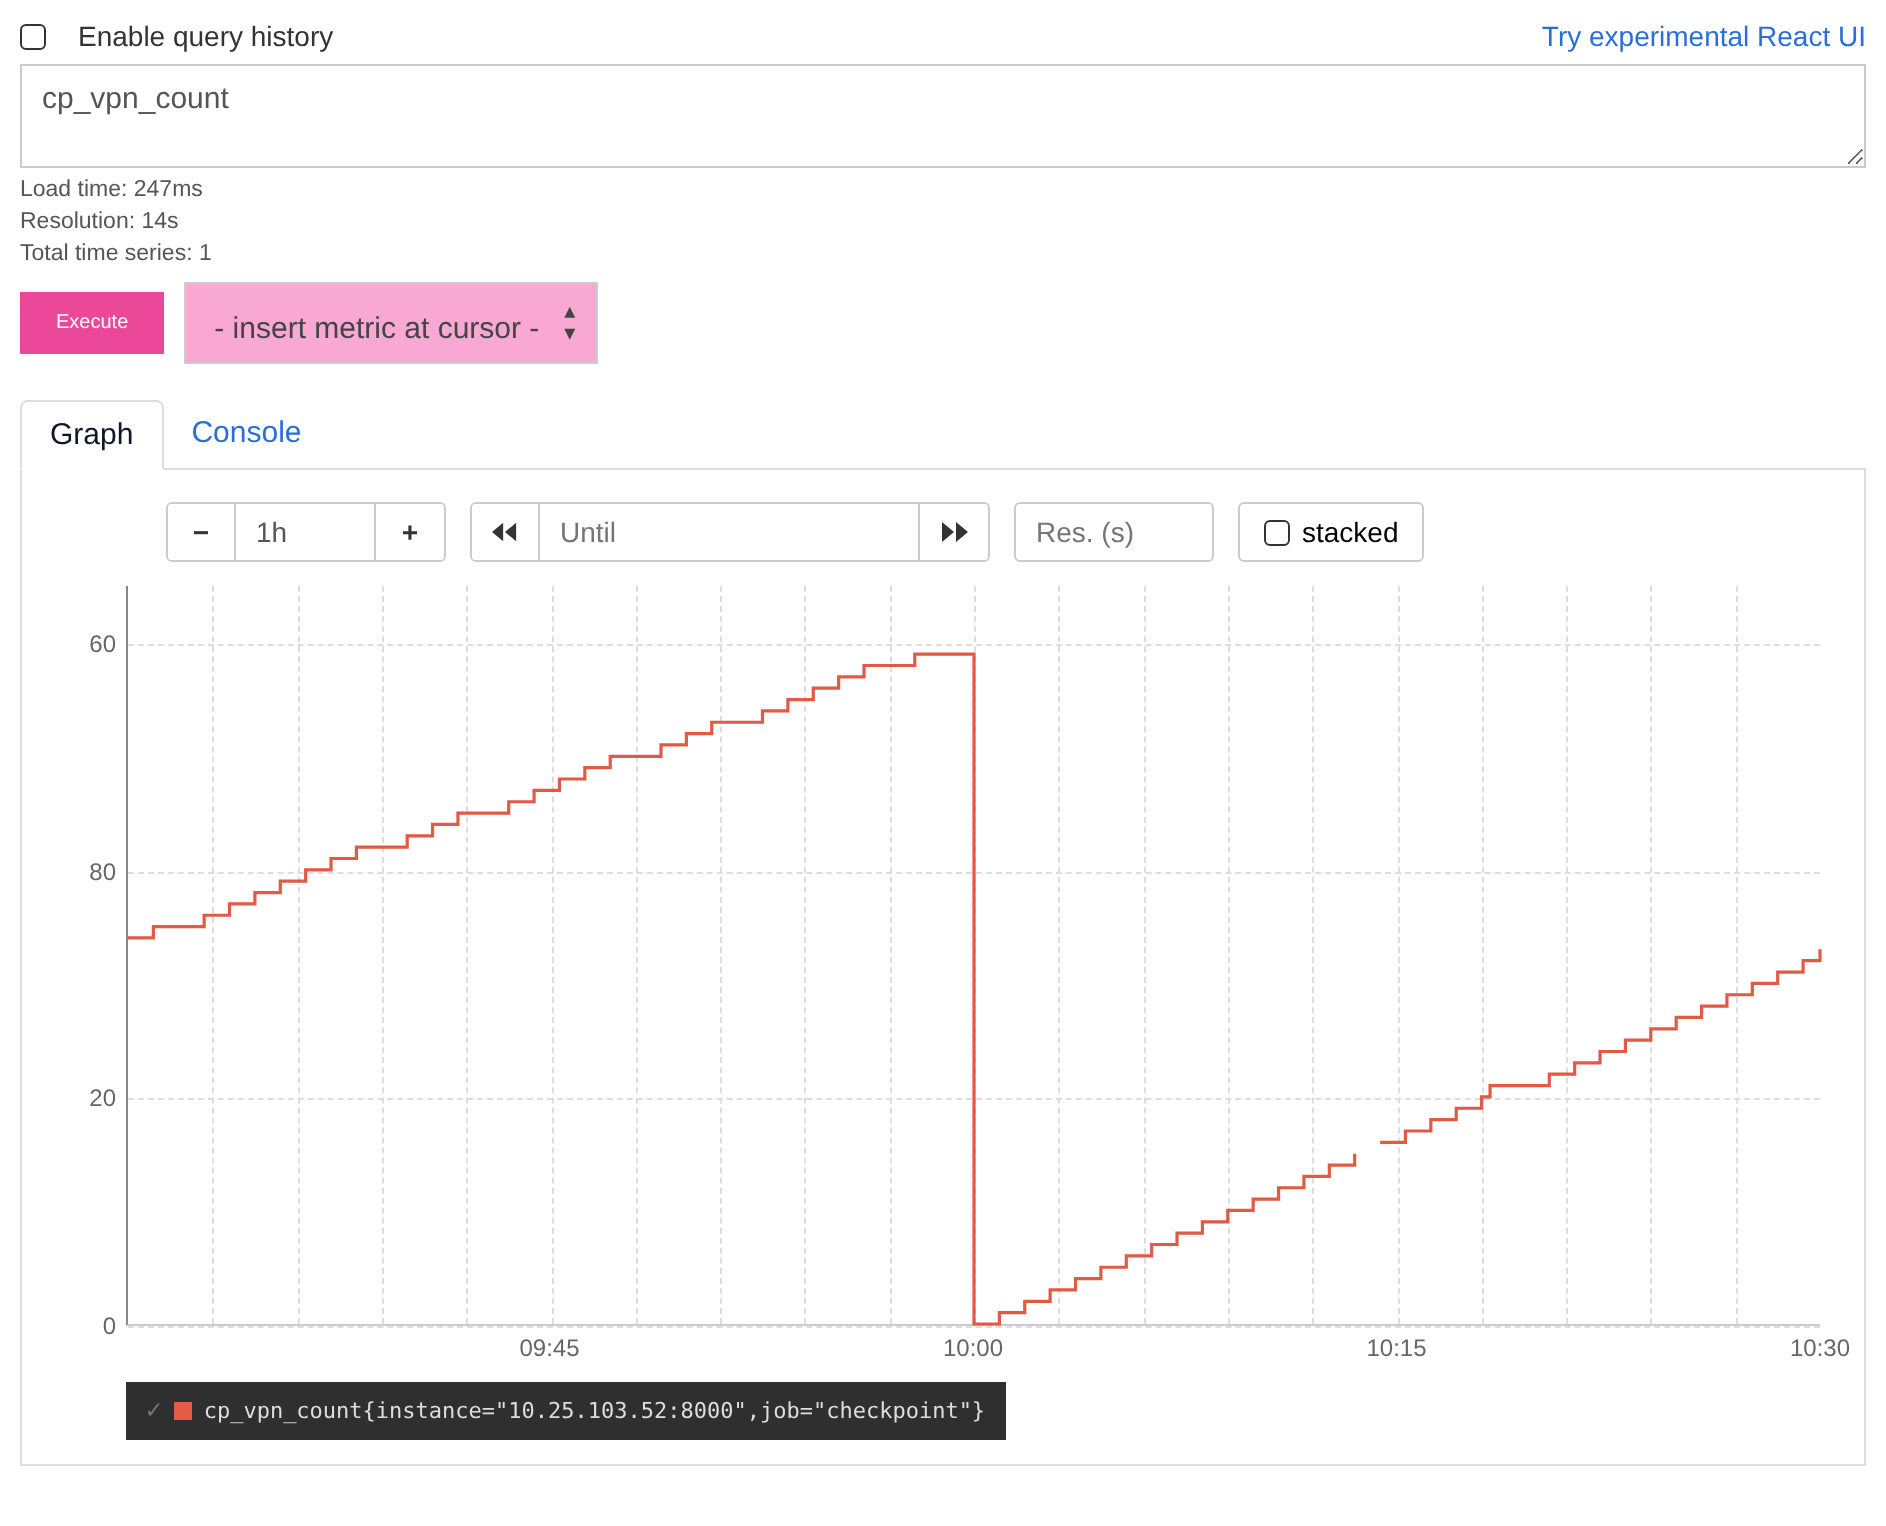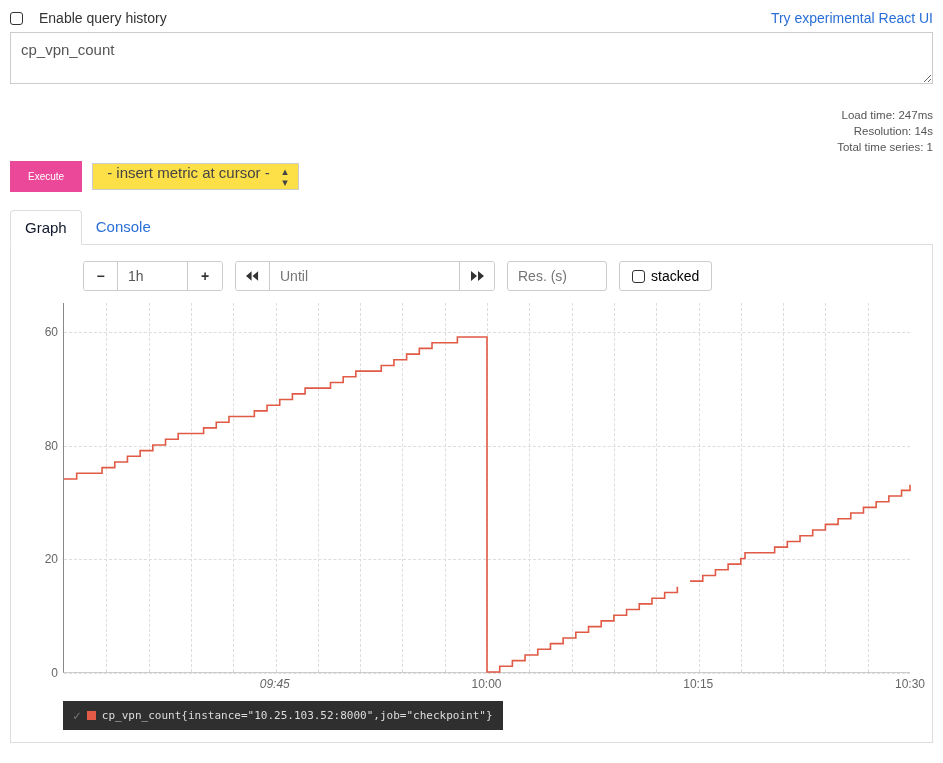--- a/index.html
+++ b/index.html
@@ -38,44 +38,43 @@
     width: 100%;
     border: 1px solid #ccc;
     padding: 8px 10px;
     font-size: 15px;
     color: #555;
     resize: vertical;
     min-height: 36px;
     font-family: inherit;
   }
   .meta {
-    text-align: right;
     font-size: 11.5px;
     color: #555;
-    margin-top: 20px;
+    margin-top: 0;
     line-height: 1.4;
   }
   .exec-row {
     display: flex;
     gap: 10px;
     align-items: center;
     margin-top: 6px;
   }
   .btn-exec {
     background: #ec4899;
     color: #fff;
     border: none;
     padding: 10px 18px;
     font-size: 10px;
     cursor: pointer;
   }
   .metric-select {
     border: 1px solid #ccc;
-    background: #fde047;
-    padding: 0 28px 8px 14px;
+    background: #f9a8d4;
+    padding: 14px 28px 8px 14px;
     font-size: 15px;
     color: #444;
     position: relative;
     cursor: pointer;
   }
   .metric-select .caret {
     position: absolute;
     right: 10px; top: 50%;
     transform: translateY(-50%);
     font-size: 11px;
@@ -315,21 +314,21 @@
         <div class="vgrid" style="left: 80%;"></div>
         <div class="vgrid" style="left: 85%;"></div>
         <div class="vgrid" style="left: 90%;"></div>
         <div class="vgrid" style="left: 95%;"></div>
         <svg class="series" viewBox="0 0 846 370" preserveAspectRatio="none">
           <path d="M0 176.46153846153845 L12.69 176.46153846153845 L12.69 170.76923076923077 L25.38 170.76923076923077 L25.38 170.76923076923077 L38.07 170.76923076923077 L38.07 165.07692307692307 L50.76 165.07692307692307 L50.76 159.3846153846154 L63.449999999999996 159.3846153846154 L63.449999999999996 153.69230769230768 L76.14 153.69230769230768 L76.14 148 L88.83 148 L88.83 142.3076923076923 L101.52 142.3076923076923 L101.52 136.6153846153846 L114.21000000000001 136.6153846153846 L114.21000000000001 130.9230769230769 L126.89999999999999 130.9230769230769 L126.89999999999999 130.9230769230769 L139.59 130.9230769230769 L139.59 125.23076923076923 L152.28 125.23076923076923 L152.28 119.53846153846152 L164.97 119.53846153846152 L164.97 113.84615384615387 L177.66 113.84615384615387 L177.66 113.84615384615387 L190.35 113.84615384615387 L190.35 108.15384615384613 L203.04 108.15384615384613 L203.04 102.46153846153845 L215.73 102.46153846153845 L215.73 96.76923076923077 L228.42000000000002 96.76923076923077 L228.42000000000002 91.0769230769231 L241.10999999999999 91.0769230769231 L241.10999999999999 85.38461538461536 L253.79999999999998 85.38461538461536 L253.79999999999998 85.38461538461536 L266.49 85.38461538461536 L266.49 79.69230769230768 L279.18 79.69230769230768 L279.18 74 L291.87 74 L291.87 68.30769230769232 L304.56 68.30769230769232 L304.56 68.30769230769232 L317.25 68.30769230769232 L317.25 62.615384615384585 L329.94 62.615384615384585 L329.94 56.923076923076906 L342.63 56.923076923076906 L342.63 51.230769230769226 L355.32 51.230769230769226 L355.32 45.53846153846155 L368.01 45.53846153846155 L368.01 39.84615384615381 L380.7 39.84615384615381 L380.7 39.84615384615381 L393.39000000000004 39.84615384615381 L393.39000000000004 34.15384615384613 L406.08 34.15384615384613 L406.08 34.15384615384613 L418.77 34.15384615384613 L418.77 34.15384615384613 L423 34.15384615384613 L423 370 L435.69 370 L435.69 364.3076923076923 L448.38 364.3076923076923 L448.38 358.61538461538464 L461.07000000000005 358.61538461538464 L461.07000000000005 352.9230769230769 L473.76000000000005 352.9230769230769 L473.76000000000005 347.2307692307692 L486.45 347.2307692307692 L486.45 341.53846153846155 L499.14 341.53846153846155 L499.14 335.84615384615387 L511.83 335.84615384615387 L511.83 330.15384615384613 L524.52 330.15384615384613 L524.52 324.46153846153845 L537.21 324.46153846153845 L537.21 318.7692307692308 L549.9 318.7692307692308 L549.9 313.0769230769231 L562.59 313.0769230769231 L562.59 307.38461538461536 L575.2800000000001 307.38461538461536 L575.2800000000001 301.6923076923077 L587.9699999999999 301.6923076923077 L587.9699999999999 296 L600.66 296 L600.66 290.3076923076923 L613.35 290.3076923076923 L613.35 284.61538461538464" fill="none" stroke="#e05a45" stroke-width="1.6"></path>
           <path d="M626.04 278.9230769230769 L638.73 278.9230769230769 L638.73 273.2307692307692 L651.42 273.2307692307692 L651.42 267.53846153846155 L664.11 267.53846153846155 L664.11 261.8461538461538 L676.8000000000001 261.8461538461538 L676.8000000000001 256.15384615384613 L681.0300000000001 256.15384615384613 L681.0300000000001 250.46153846153845 L697.9499999999999 250.46153846153845 L697.9499999999999 250.46153846153845 L710.64 250.46153846153845 L710.64 244.76923076923077 L723.33 244.76923076923077 L723.33 239.07692307692307 L736.02 239.07692307692307 L736.02 233.3846153846154 L748.71 233.3846153846154 L748.71 227.69230769230768 L761.4 227.69230769230768 L761.4 222 L774.09 222 L774.09 216.3076923076923 L786.7800000000001 216.3076923076923 L786.7800000000001 210.6153846153846 L799.4699999999999 210.6153846153846 L799.4699999999999 204.9230769230769 L812.16 204.9230769230769 L812.16 199.23076923076923 L824.85 199.23076923076923 L824.85 193.53846153846152 L837.54 193.53846153846152 L837.54 187.84615384615384 L846 187.84615384615384 L846 182.15384615384616" fill="none" stroke="#e05a45" stroke-width="1.6"></path>
         </svg>
       </div>
     <div class="xlab-row" id="xlab-row">
-        <div class="xlab" style="left: 25%; font-style: italic;">09:45</div>
+        <div class="xlab" style="left: 25%;">09:45</div>
         <div class="xlab" style="left: 50%;">10:00</div>
         <div class="xlab" style="left: 75%;">10:15</div>
         <div class="xlab" style="left: 100%;">10:30</div>
       </div>
   </div>
 
   <div class="legend">
     <span class="check">✓</span>
     <span class="sw"></span>
     <span>cp_vpn_count{instance="10.25.103.52:8000",job="checkpoint"}</span>

